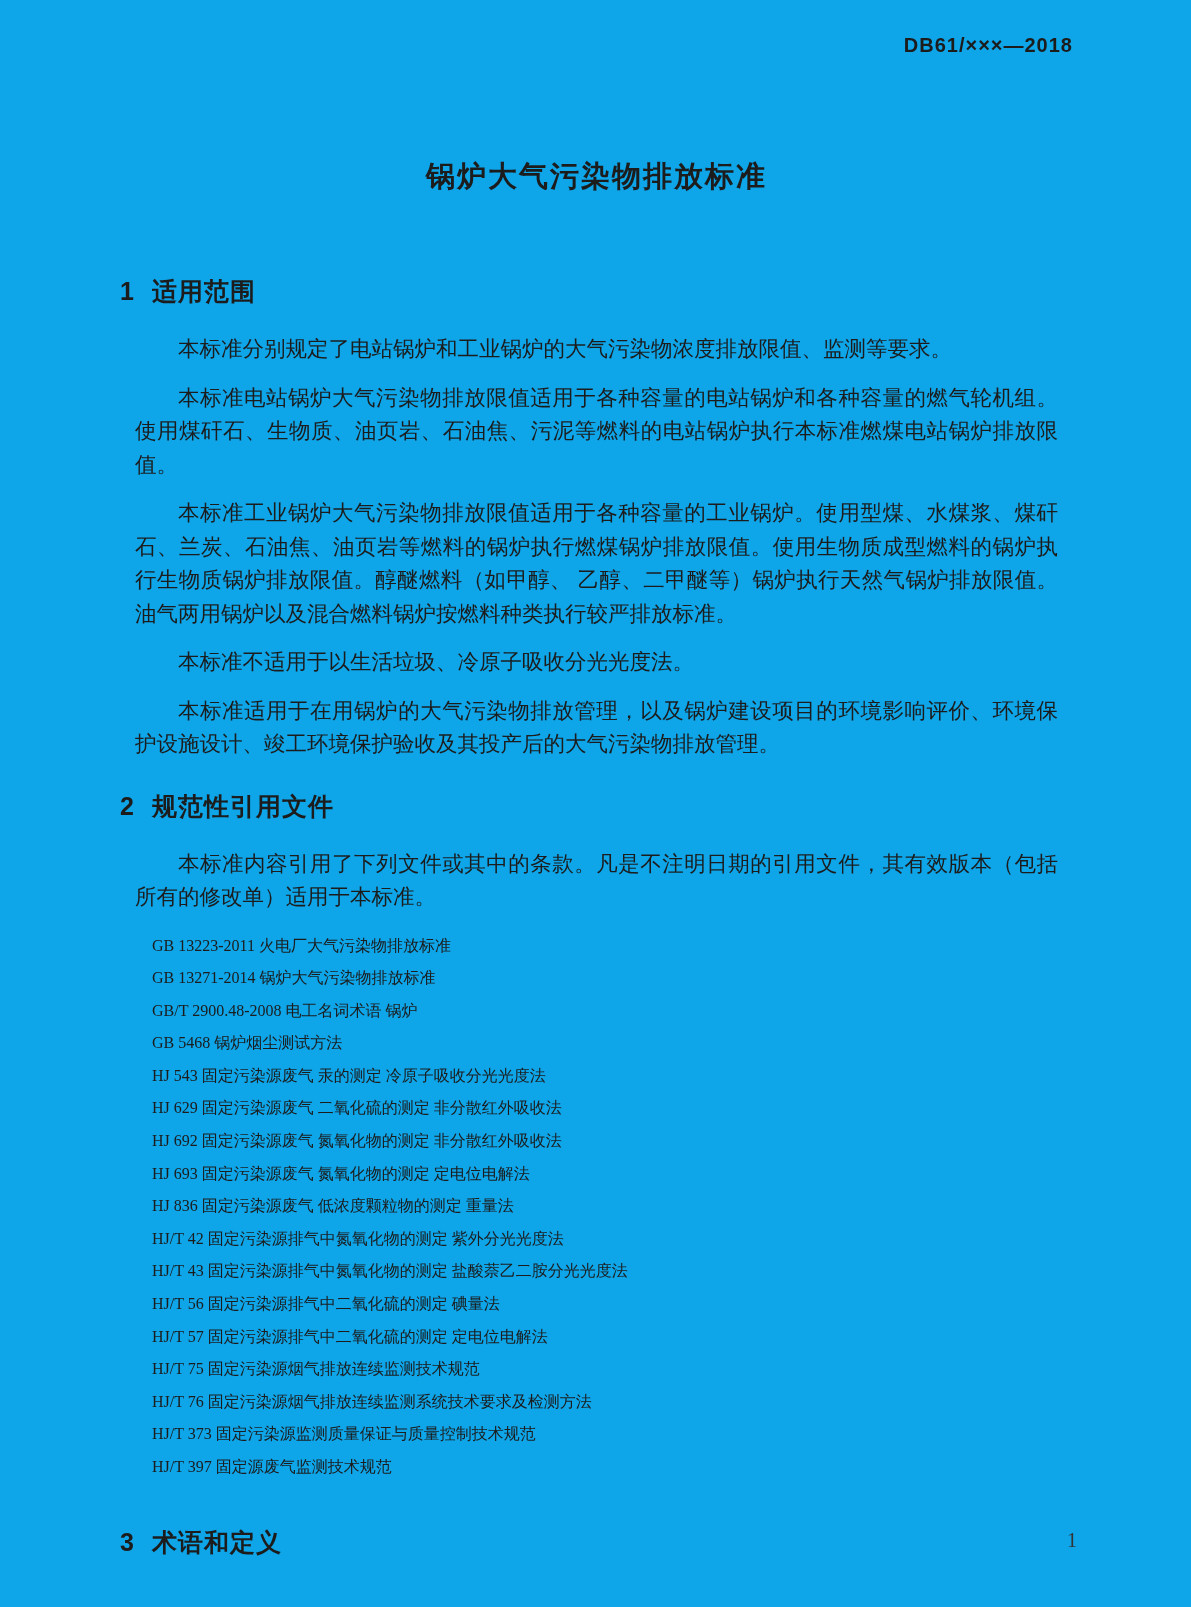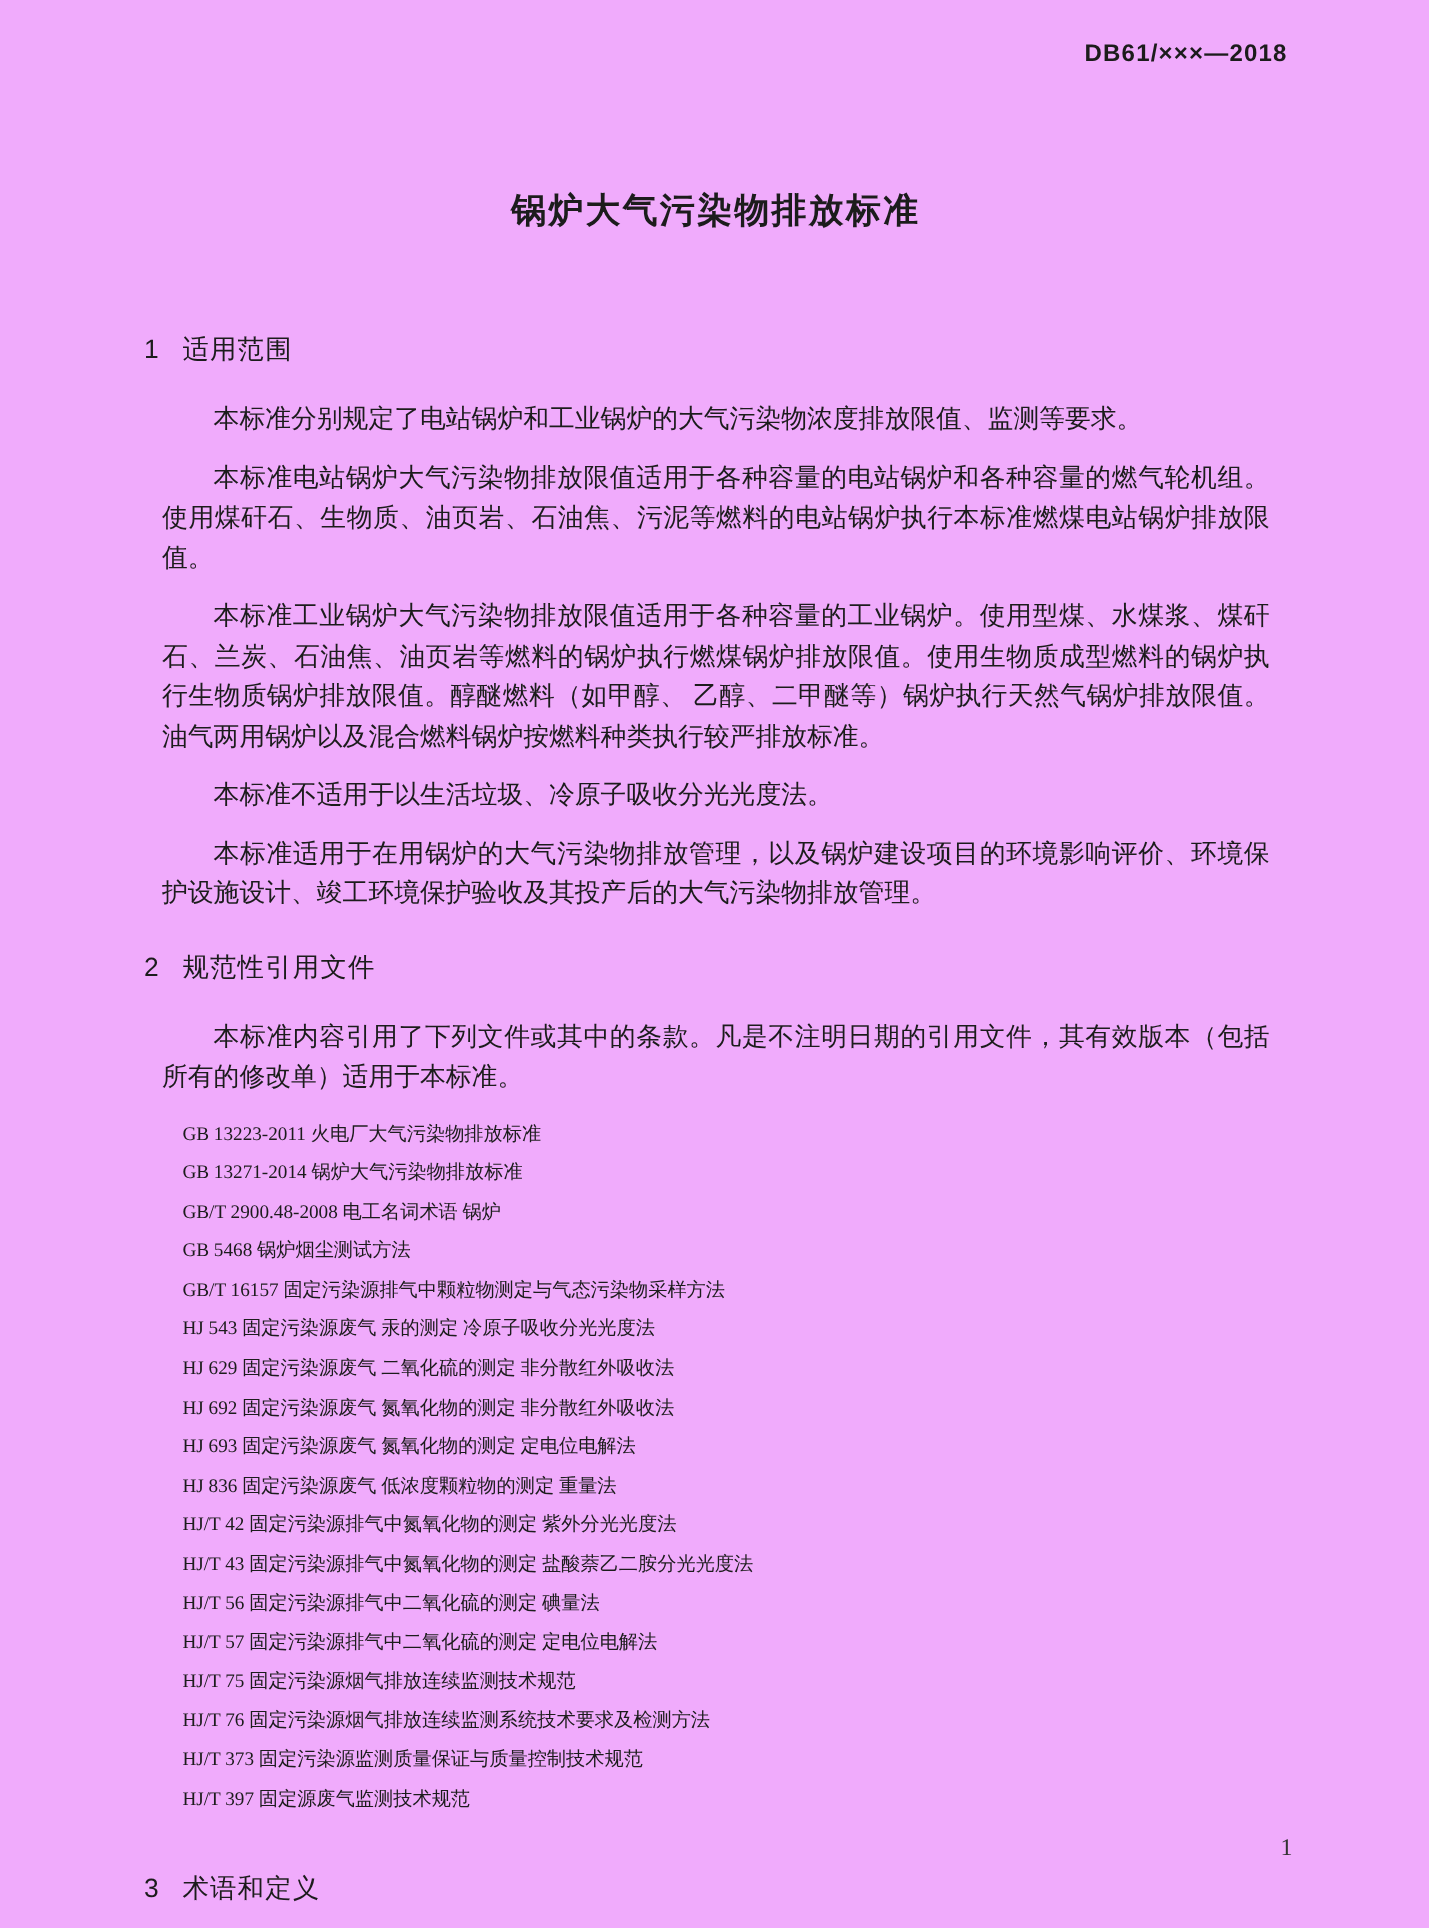--- a/index.html
+++ b/index.html
@@ -5,21 +5,21 @@
   html, body {
     margin: 0;
     padding: 0;
     background: #ffffff;
   }
   .page {
     position: relative;
     width: 1191px;
     height: 1607px;
     margin: 0 auto;
-    background: #f0abfc;
+    background: #0ea5e9;
     color: #1c1c1c;
     font-family: "Liberation Serif", serif;
     box-sizing: border-box;
     padding: 33px 118px 0 120px;
     overflow: hidden;
   }
   .doc-header {
     text-align: right;
     font-family: "Liberation Sans", sans-serif;
     font-weight: bold;
@@ -31,22 +31,22 @@
     margin: 98px 0 0 0;
     text-align: center;
     font-family: "Liberation Sans", sans-serif;
     font-weight: bold;
     font-size: 29px;
     line-height: 42px;
     letter-spacing: 2px;
   }
   .section-heading {
     font-family: "Liberation Sans", sans-serif;
-    font-weight: normal;
-    font-size: 22px;
+    font-weight: bold;
+    font-size: 25px;
     line-height: 28px;
     letter-spacing: 1px;
   }
   .section-heading .sec-num {
     display: inline-block;
     min-width: 32px;
   }
   .h-sec1 { margin-top: 80px; }
   .h-sec2 { margin-top: 30px; }
   .h-sec3 { margin-top: 44px; }
@@ -100,21 +100,20 @@
     <span class="sec-num">2</span><span>规范性引用文件</span>
   </div>
 
   <p class="body-para first-para">本标准内容引用了下列文件或其中的条款。凡是不注明日期的引用文件，其有效版本（包括所有的修改单）适用于本标准。</p>
 
   <div class="ref-list">
     <div class="ref-item">GB 13223-2011  火电厂大气污染物排放标准</div>
     <div class="ref-item">GB 13271-2014  锅炉大气污染物排放标准</div>
     <div class="ref-item">GB/T 2900.48-2008  电工名词术语  锅炉</div>
     <div class="ref-item">GB 5468  锅炉烟尘测试方法</div>
-    <div class="ref-item">GB/T 16157  固定污染源排气中颗粒物测定与气态污染物采样方法</div>
     <div class="ref-item">HJ 543  固定污染源废气  汞的测定  冷原子吸收分光光度法</div>
     <div class="ref-item">HJ 629  固定污染源废气  二氧化硫的测定  非分散红外吸收法</div>
     <div class="ref-item">HJ 692  固定污染源废气  氮氧化物的测定  非分散红外吸收法</div>
     <div class="ref-item">HJ 693  固定污染源废气  氮氧化物的测定  定电位电解法</div>
     <div class="ref-item">HJ 836  固定污染源废气  低浓度颗粒物的测定  重量法</div>
     <div class="ref-item">HJ/T 42  固定污染源排气中氮氧化物的测定  紫外分光光度法</div>
     <div class="ref-item">HJ/T 43  固定污染源排气中氮氧化物的测定  盐酸萘乙二胺分光光度法</div>
     <div class="ref-item">HJ/T 56  固定污染源排气中二氧化硫的测定  碘量法</div>
     <div class="ref-item">HJ/T 57  固定污染源排气中二氧化硫的测定  定电位电解法</div>
     <div class="ref-item">HJ/T 75  固定污染源烟气排放连续监测技术规范</div>

